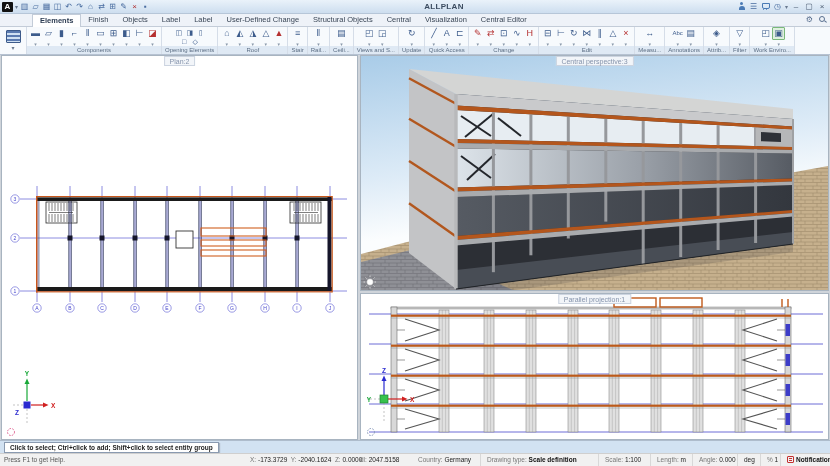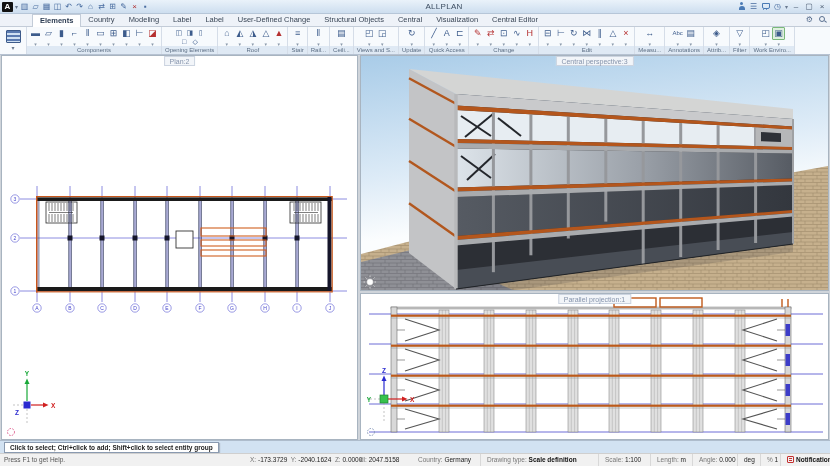--- a/index.html
+++ b/index.html
@@ -6,21 +6,21 @@
   html,body{width:830px;height:466px;overflow:hidden;font-family:"Liberation Sans",sans-serif;background:#cfd4da}
   .app{position:relative;width:830px;height:466px;background:#cfd4da}
 
   
   .titlebar{position:absolute;left:0;top:0;width:830px;height:14px;background:linear-gradient(#eaf2fa,#cddeef);border-bottom:1px solid #b6c6d8;display:flex;align-items:center;font-size:8px;color:#44546a}
   .tb-left{display:flex;align-items:center;gap:2px;padding-left:2px;flex:0 0 auto}
   .logo{width:11px;height:10px;background:#111;color:#fff;font-weight:bold;font-size:8px;line-height:10px;text-align:center;border-radius:1px}
   .caret{font-size:6px;color:#6a7a90}
   .ti{display:inline-block;min-width:9px;text-align:center;font-size:8px;color:#4a6da0;line-height:12px}
   .ti.red{color:#b03030}
-  .tb-title{flex:1;text-align:center;font-size:8px;font-weight:normal;color:#3c4c60;letter-spacing:.3px}
+  .tb-title{flex:1;text-align:center;font-size:8px;font-weight:bold;color:#3c4c60;letter-spacing:.3px}
   .tb-right{display:flex;align-items:center;gap:3px;padding-right:3px}
   .person{position:relative;width:8px;height:9px}
   .person::before{content:"";position:absolute;left:2.5px;top:0;width:3px;height:3px;border-radius:50%;background:#4a7ab5}
   .person::after{content:"";position:absolute;left:1px;top:3.5px;width:6px;height:4px;border-radius:3px 3px 0 0;background:#4a7ab5}
   .cart{position:relative;width:9px;height:9px}
   .cart::before{content:"";position:absolute;left:1px;top:1px;width:6px;height:4px;border:1px solid #4a7ab5;border-radius:0 0 2px 2px}
   .cart::after{content:"";position:absolute;left:2px;top:6.5px;width:1.5px;height:1.5px;border-radius:50%;background:#4a7ab5;box-shadow:3px 0 0 #4a7ab5}
   .winbtn{display:inline-block;width:10px;text-align:center;font-size:8px;color:#4a5a70}
   
   .tabrow{position:absolute;left:0;top:14px;width:830px;height:13px;background:#eef2f8;border-bottom:1px solid #c3ccd8;display:flex;align-items:center;padding-left:32px;font-size:7.5px;color:#3a4656}
@@ -97,22 +97,22 @@
       <span class="ti">◷</span>
       <span class="caret">▾</span>
       <span class="winbtn">–</span>
       <span class="winbtn">▢</span>
       <span class="winbtn">×</span>
     </div>
   </div>
 
   <div class="tabrow">
     <span class="tab active">Elements</span>
-    <span class="tab">Country</span>
-    <span class="tab">Modeling</span>
+    <span class="tab">Finish</span>
+    <span class="tab">Objects</span>
     <span class="tab">Label</span>
     <span class="tab">Label</span>
     <span class="tab">User-Defined Change</span>
     <span class="tab">Structural Objects</span>
     <span class="tab">Central</span>
     <span class="tab">Visualization</span>
     <span class="tab">Central Editor</span>
     <span class="tabrow-right">
       <span class="gear">⚙</span>
       <span class="mag"></span>

